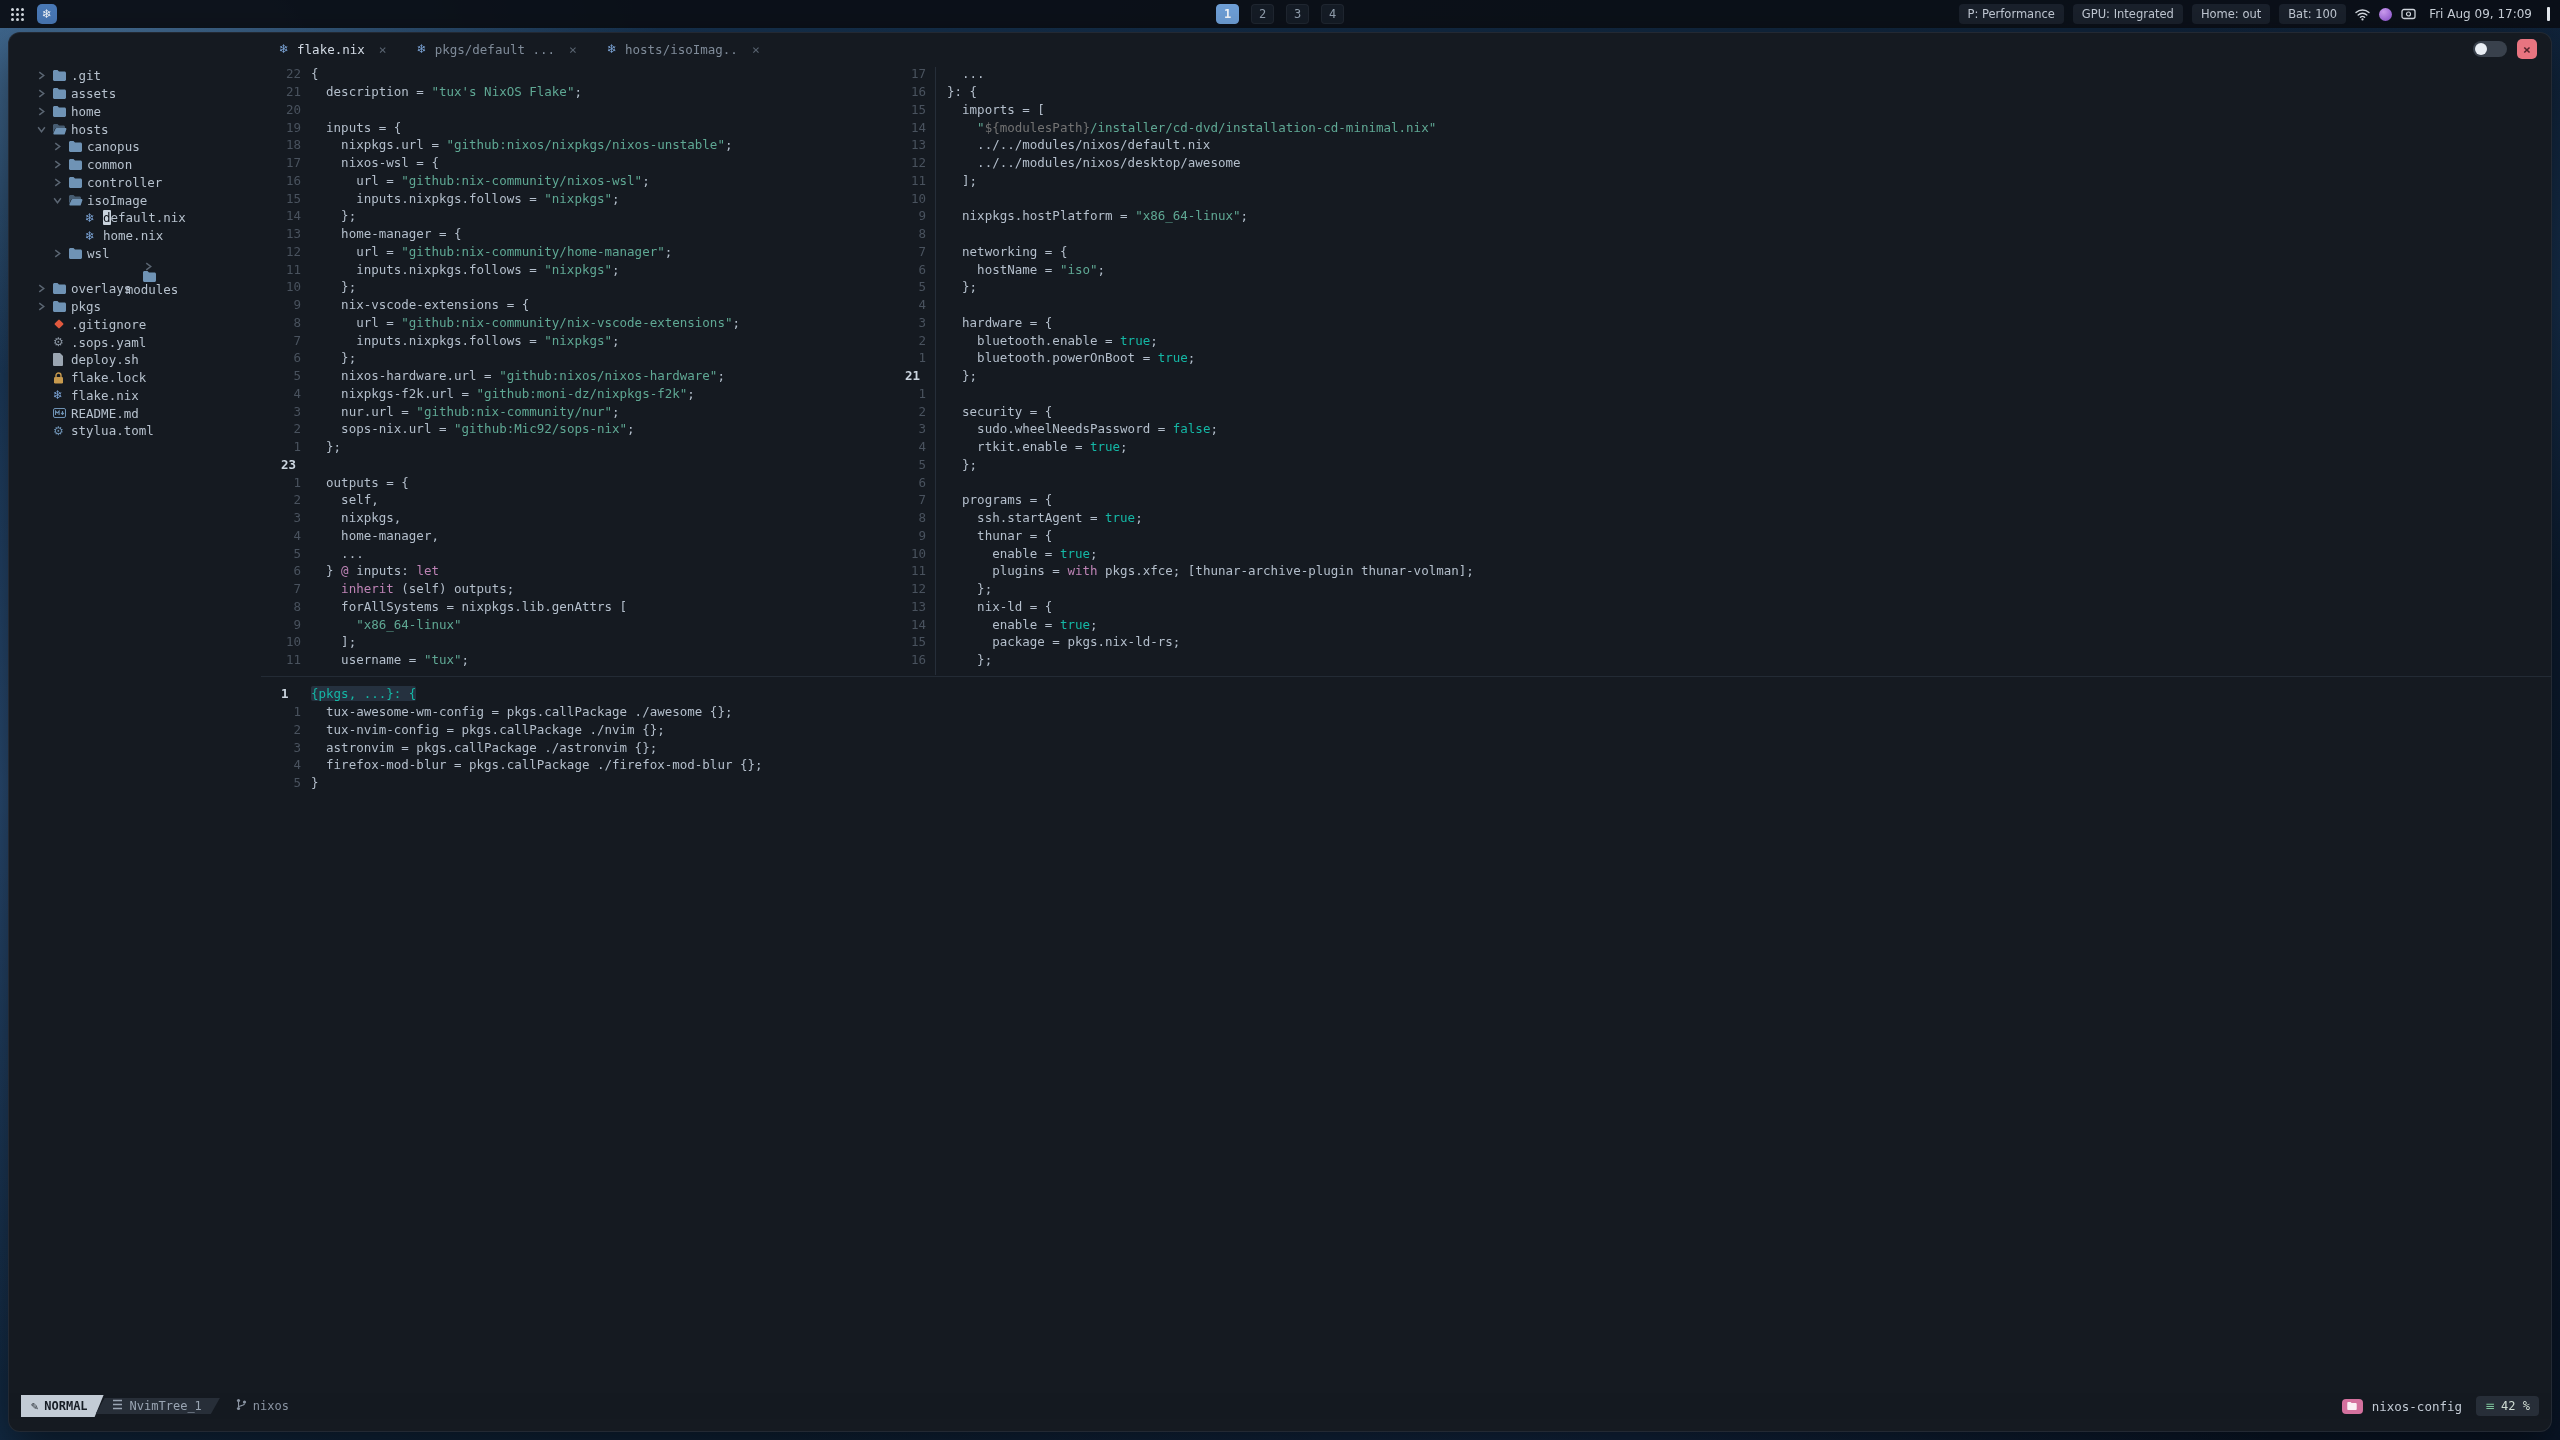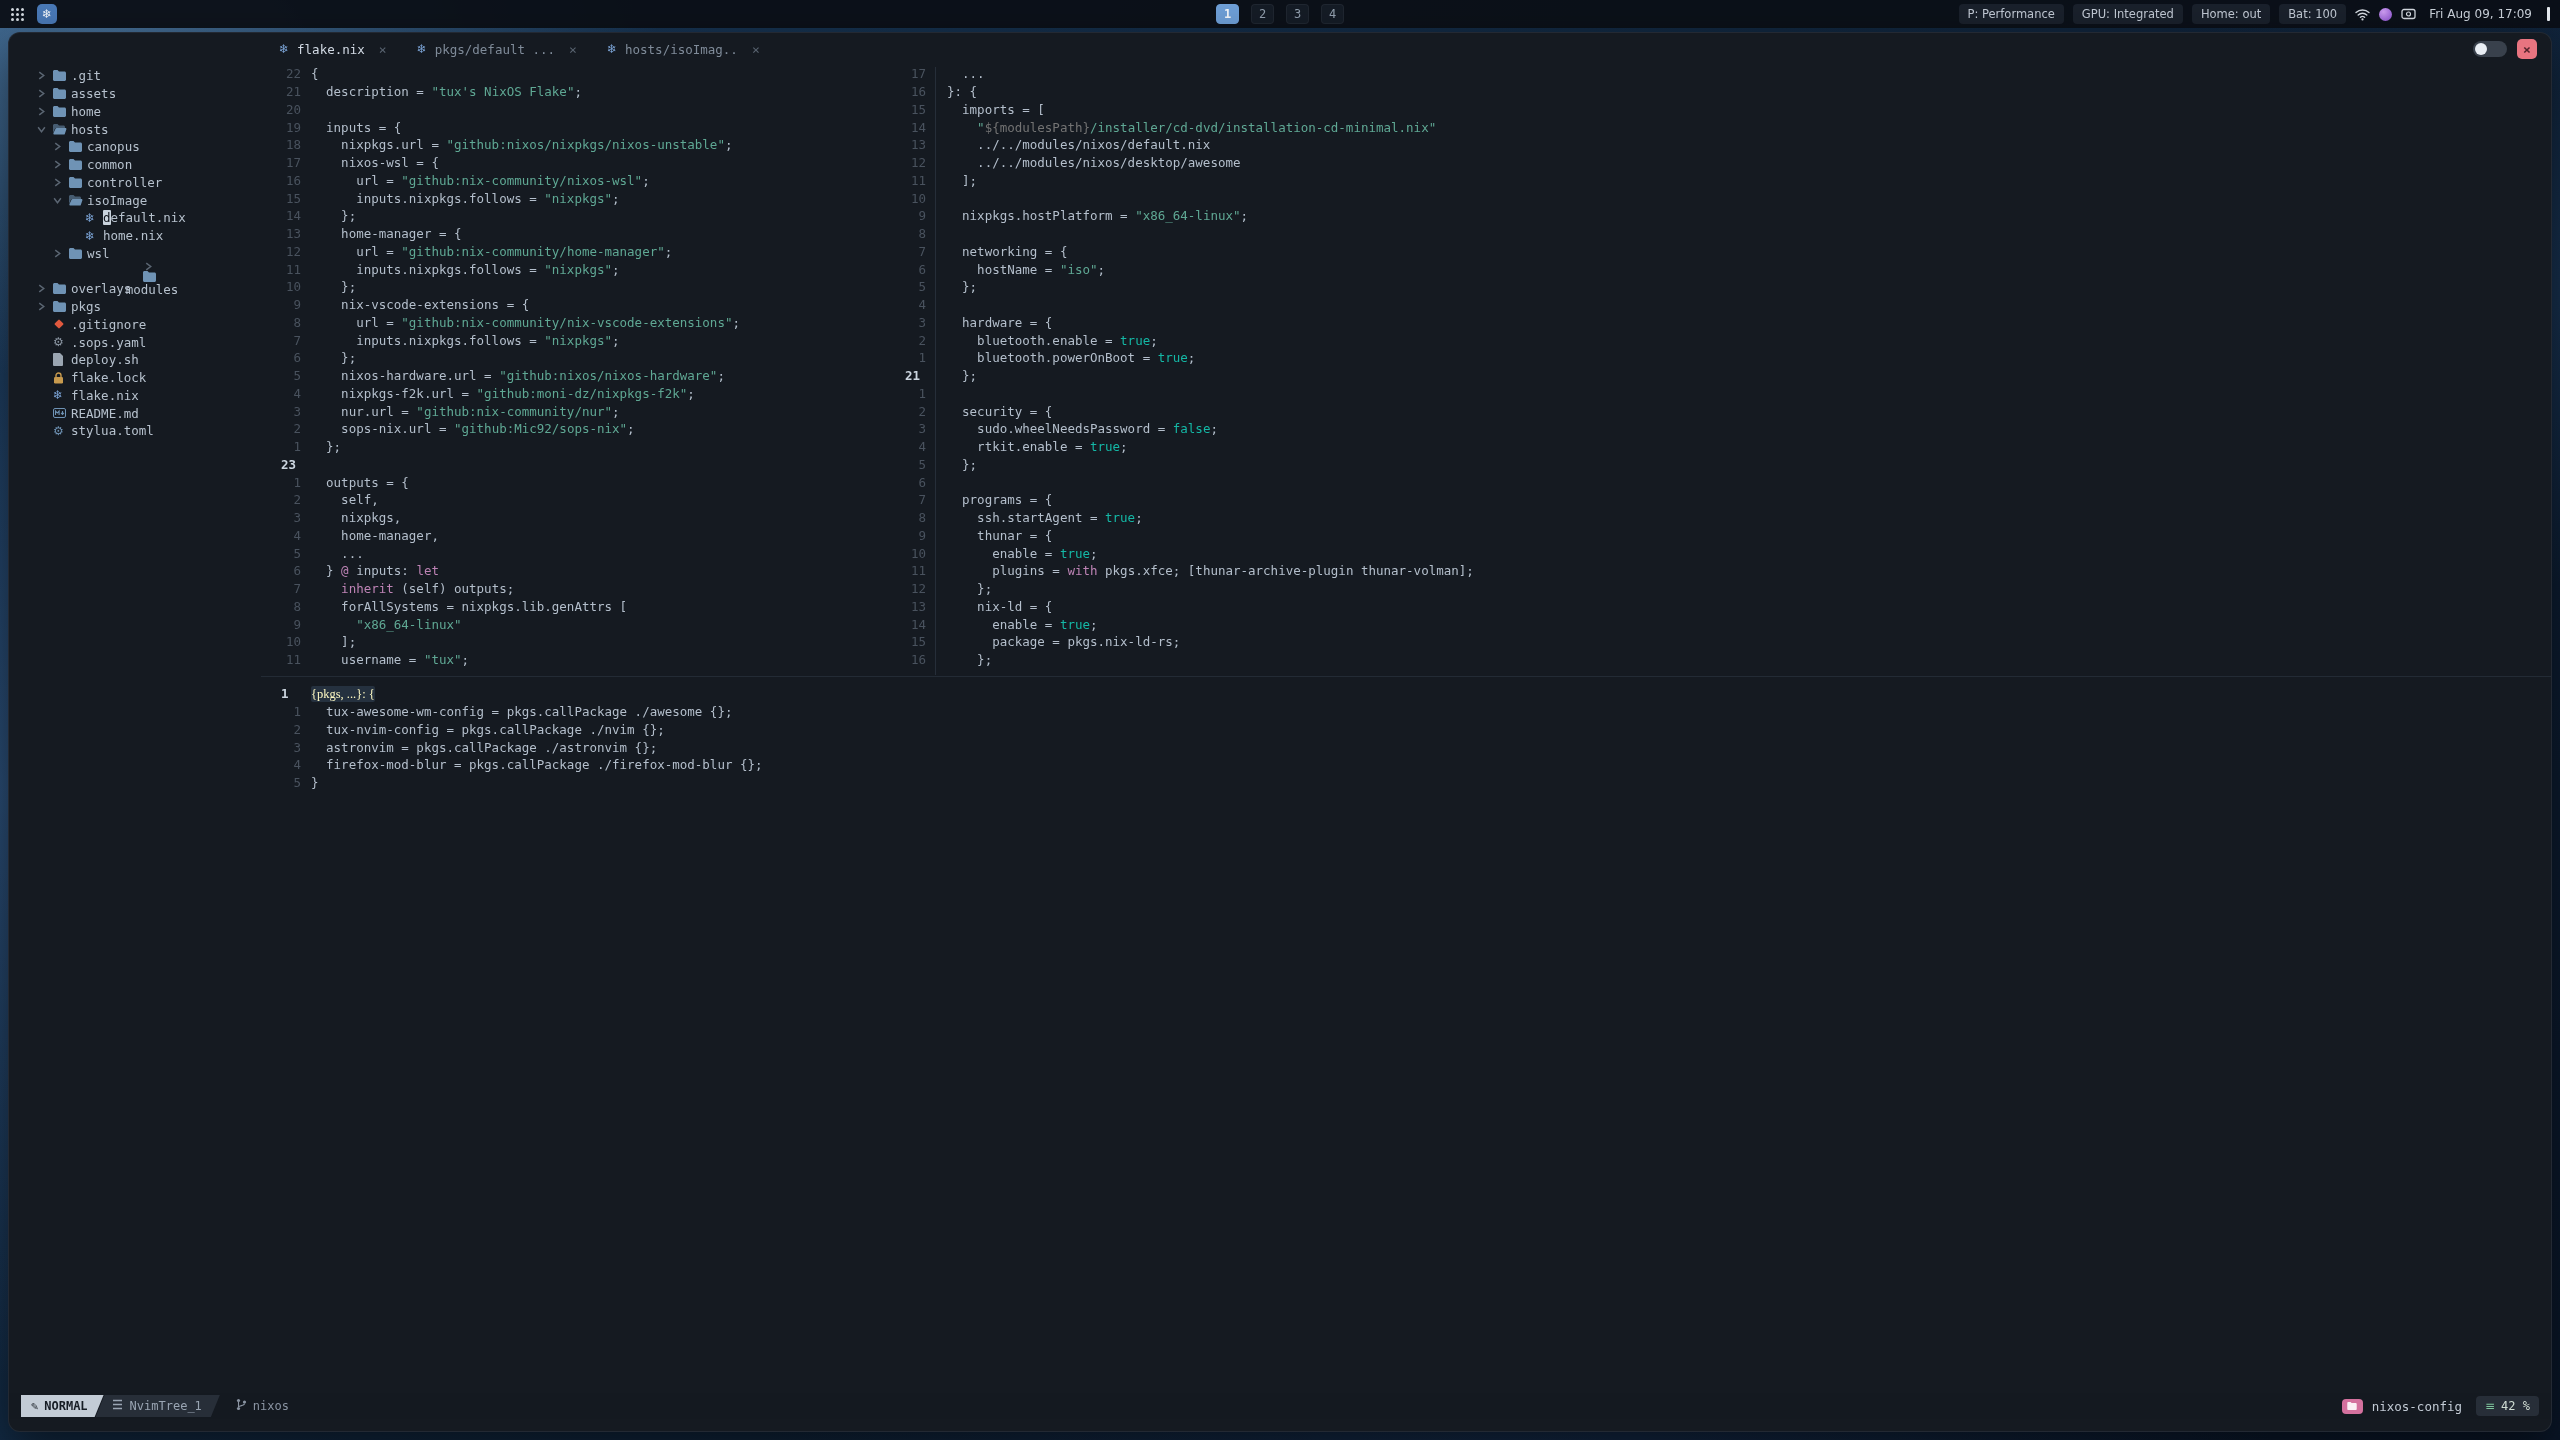--- a/index.html
+++ b/index.html
@@ -103,31 +103,31 @@
   .pane-right .code { margin-left:21px; }
   .pane-bottom { left:262px; top:652px; right:12px; }
   .vline { position:absolute; left:926px; top:34px; height:608px; width:1px; background:#262e39; }
   .hline { position:absolute; left:252px; right:0; top:643px; height:1px; background:#232b35; }
 
   .tok-f  { color:#b4bfcc; }
   .tok-s  { color:#5fa894; }
   .tok-k  { color:#bd83b5; }
   .tok-b  { color:#14b8a6; }
   .tok-i  { color:#737373; }
-  .tok-cb { color:#fef9c3;font-family:Liberation Serif, serif; }
+  .tok-cb { color:#14b8a6; }
 
   
   .statusbar { position:absolute; left:0; right:0; bottom:12px; height:26px;
     display:flex; align-items:center; padding:0 12px; font-size:12px; background:#141920; }
   .sb-left { display:flex; align-items:center; }
   .mode-chip { display:flex; align-items:center; gap:6px; background:#c3ccd6; color:#161c24;
     font-weight:bold; padding:4px 16px 4px 10px; height:22px;
     clip-path:polygon(0 0, 100% 0, calc(100% - 9px) 100%, 0 100%); }
   .buf-chip { display:flex; align-items:center; gap:7px; background:#272e38; color:#9aa5b3;
-    padding:4px 18px 4px 16px; height:22px; margin-left:-8px;
+    padding:4px 18px 4px 16px; height:16px; margin-left:-8px;
     clip-path:polygon(9px 0, 100% 0, calc(100% - 9px) 100%, 0 100%); }
   .branch { display:flex; align-items:center; gap:6px; color:#8a94a2; margin-left:16px; }
   .sb-right { margin-left:auto; display:flex; align-items:center; gap:14px; }
   .proj { display:flex; align-items:center; gap:9px; color:#c2cad4; font-size:12.5px; }
   .proj-badge { width:21px; height:15px; border-radius:4px; background:#d4719e;
     display:flex; align-items:center; justify-content:center; color:#fbeff5; }
   .pct-chip { display:flex; align-items:center; gap:6px; background:#272e38; border-radius:4px;
     padding:3px 9px; color:#cfdcd3; }
   .pct-chip .lines-ic { color:#7fc79d; font-family:"DejaVu Sans", sans-serif; }
 </style>

